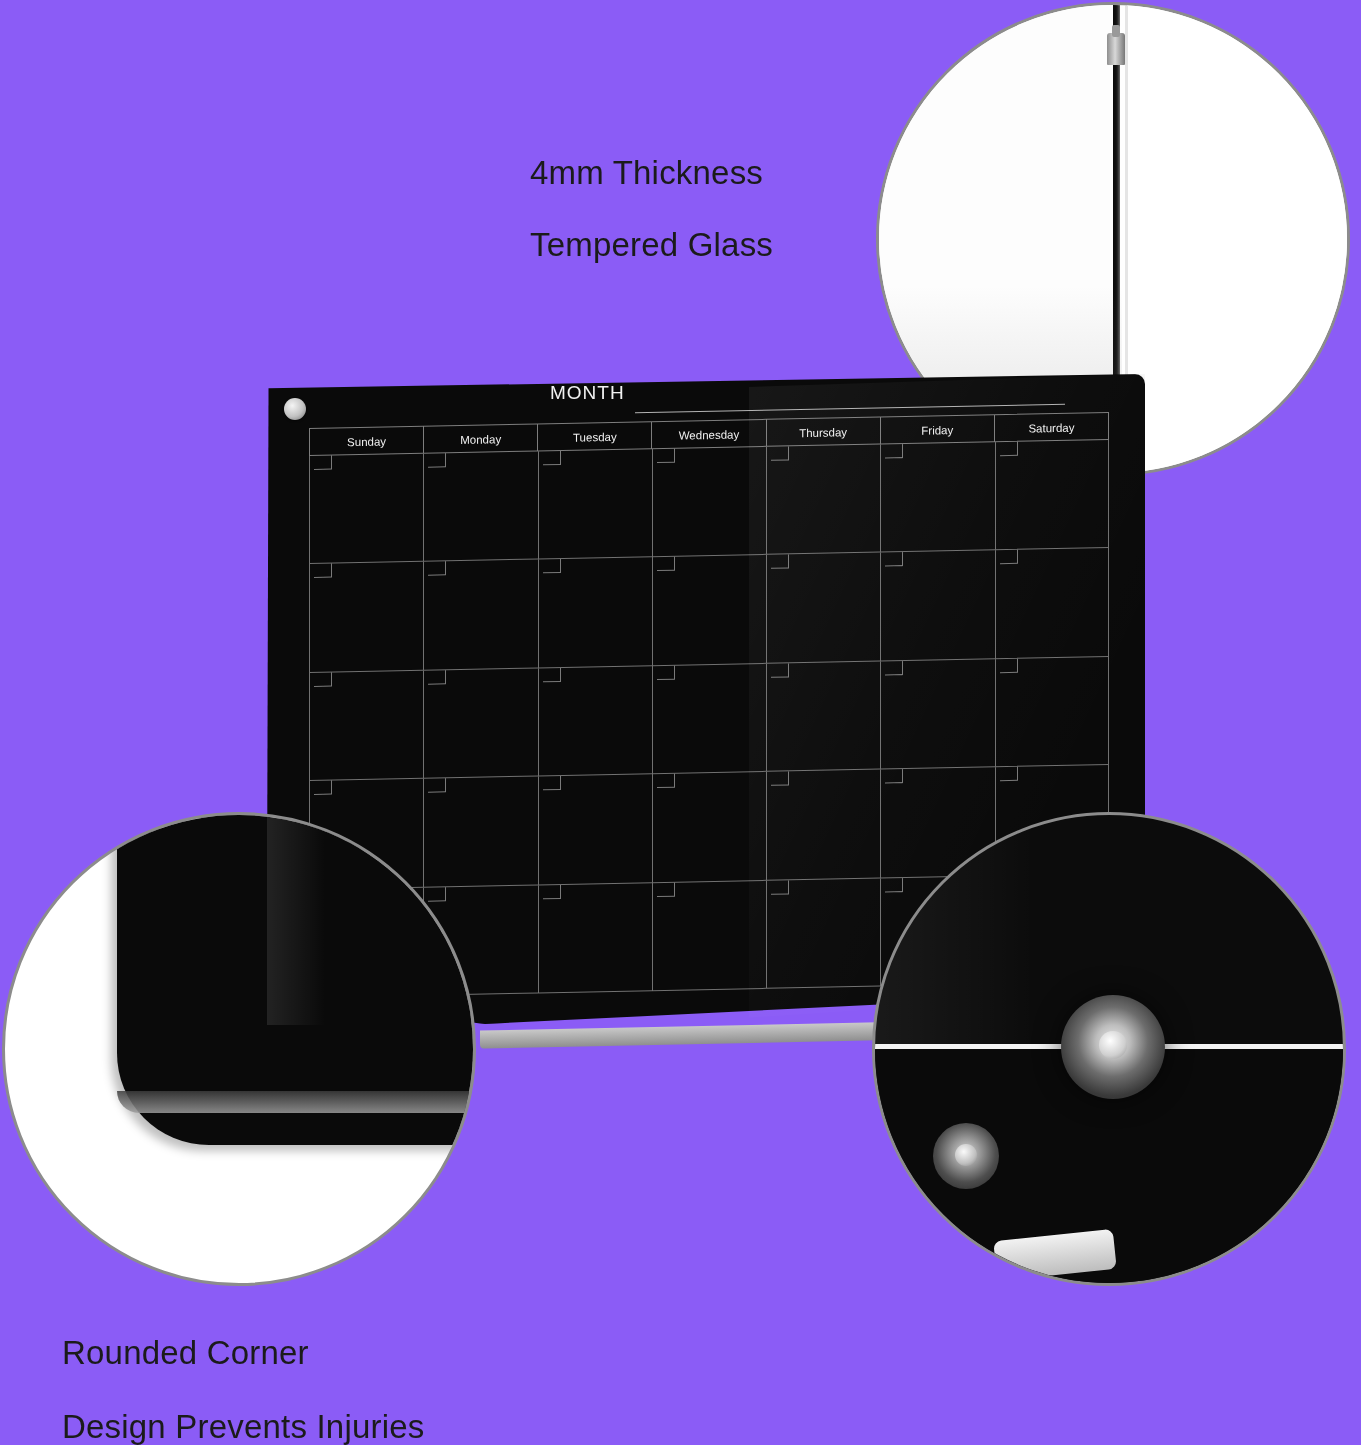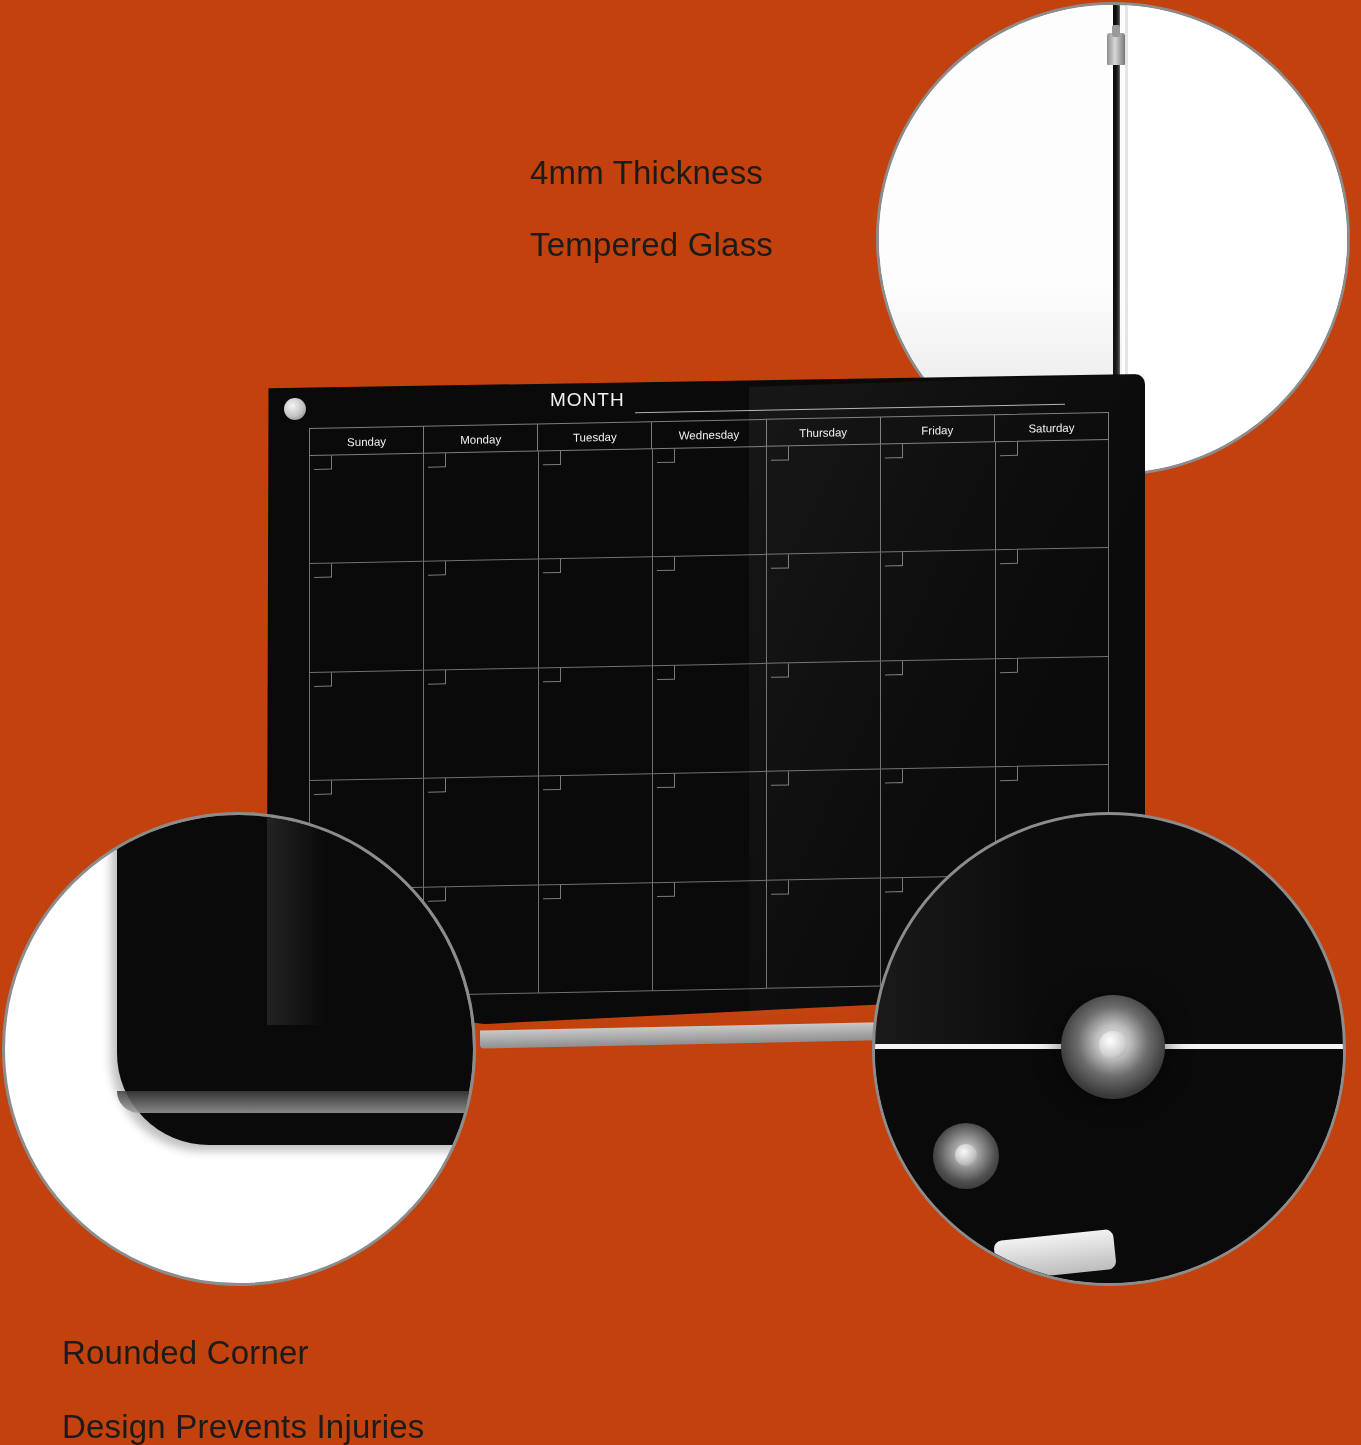--- a/index.html
+++ b/index.html
@@ -8,21 +8,21 @@
     background: #ffffff;
   }
   body {
     font-family: "Liberation Sans", sans-serif;
   }
   #scene {
     position: relative;
     width: 1361px;
     height: 1445px;
     overflow: hidden;
-    background: #c2410c;
+    background: #8b5cf6;
   }
 
   
   .anno {
     position: absolute;
     color: #1b1b1b;
     font-size: 33px;
     line-height: 1.28;
     white-space: nowrap;
     letter-spacing: 0.2px;
@@ -259,21 +259,21 @@
     width: 22px;
     height: 22px;
     border-radius: 50%;
     background: radial-gradient(circle at 38% 35%, #f4f4f4, #c2c2c2 55%, #6f6f6f 100%);
     box-shadow: 0 1px 2px rgba(0,0,0,0.5);
   }
 
   #month-label {
     position: absolute;
     left: 285px;
-    top: 15px;
+    top: 8px;
     color: #f2f2f2;
     font-size: 19px;
     letter-spacing: 1px;
   }
   #month-rule {
     position: absolute;
     left: 370px;
     top: 34px;
     width: 430px;
     height: 1px;

